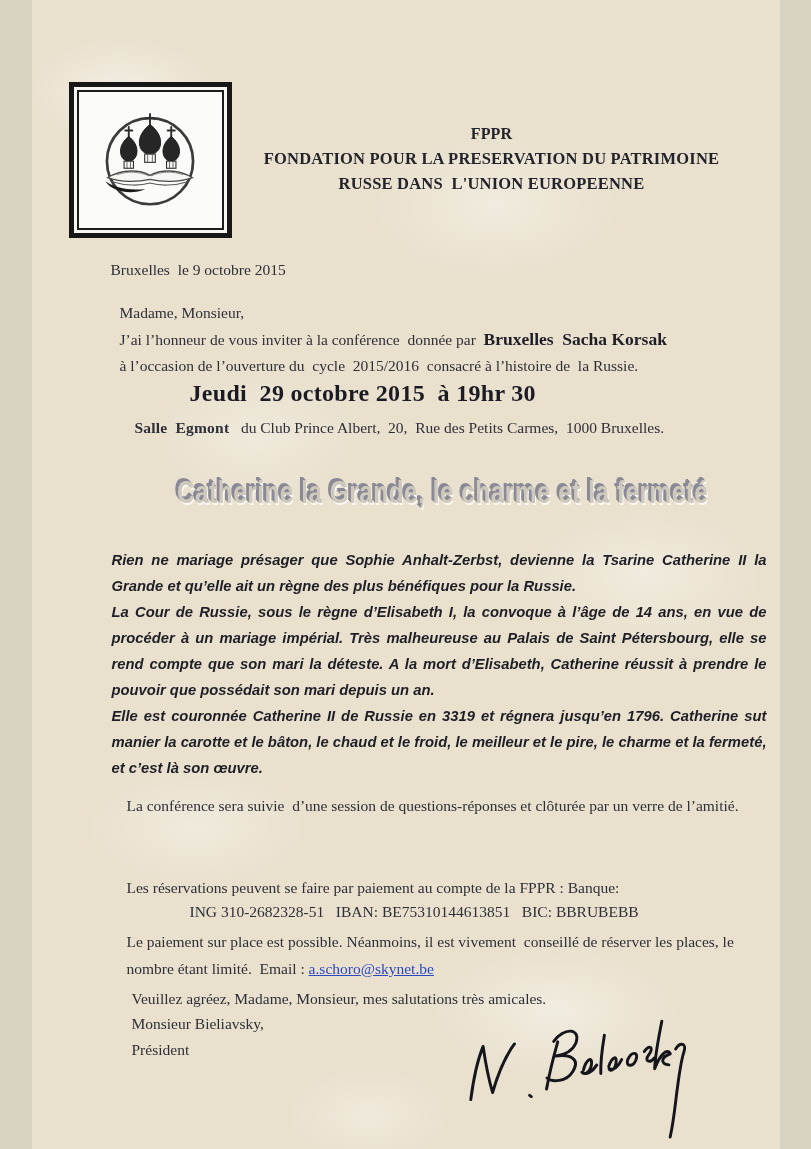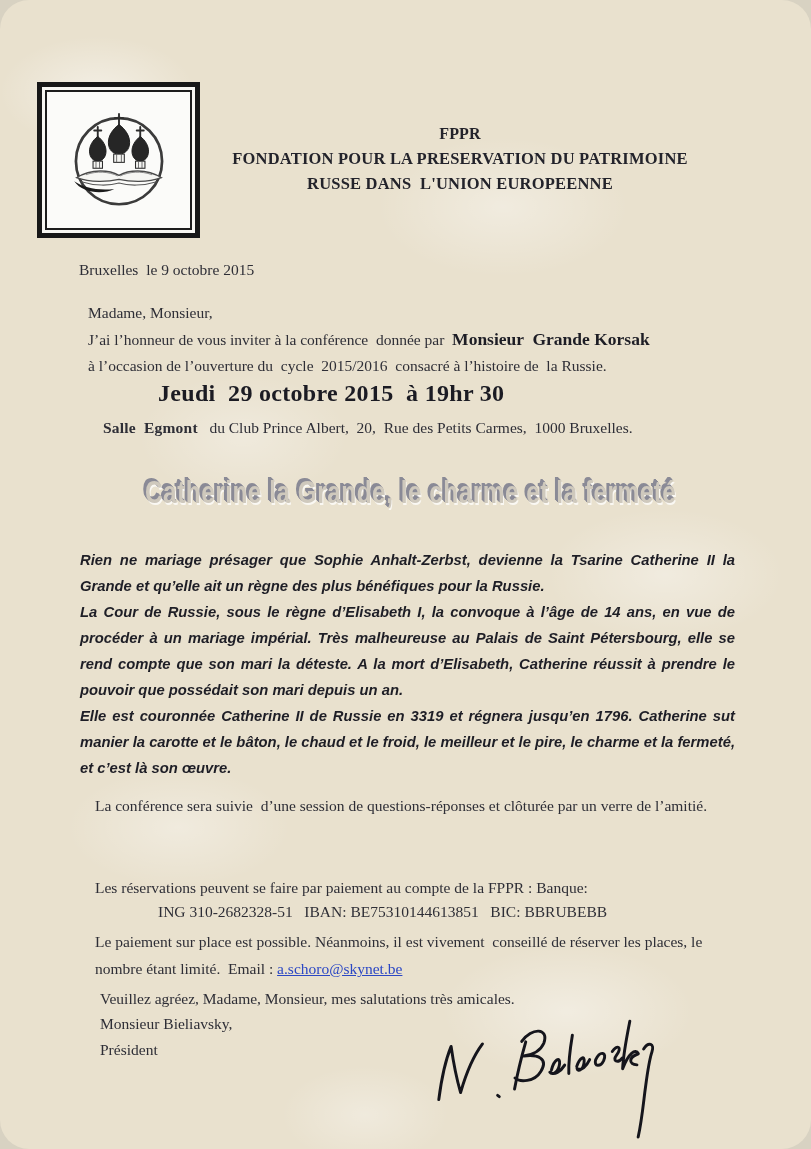--- a/index.html
+++ b/index.html
@@ -1,31 +1,30 @@
 <!DOCTYPE html>
 <html><head>
 <meta charset="utf-8">
 <style>
   * { margin:0; padding:0; box-sizing:border-box; }
   html,body { background:#d8d2c2; }
   body { font-family:"Liberation Serif", serif; }
 
   .paper {
-    position:relative; width:811px; height:1149px; margin:0 auto; overflow:hidden;
+    position:relative; width:748px; height:1149px; margin:0 auto; overflow:hidden;
     background-color:#e9e1ce;
     background-image:
       radial-gradient(ellipse 140px 80px at 12% 8%,  rgba(255,255,255,0.45), rgba(255,255,255,0) 70%),
       radial-gradient(ellipse 180px 100px at 62% 18%, rgba(255,255,255,0.35), rgba(255,255,255,0) 70%),
       radial-gradient(ellipse 150px 90px at 30% 38%, rgba(255,255,255,0.30), rgba(255,255,255,0) 70%),
       radial-gradient(ellipse 170px 95px at 82% 50%, rgba(255,255,255,0.35), rgba(255,255,255,0) 70%),
       radial-gradient(ellipse 160px 85px at 22% 72%, rgba(255,255,255,0.33), rgba(255,255,255,0) 70%),
       radial-gradient(ellipse 180px 95px at 70% 88%, rgba(255,255,255,0.38), rgba(255,255,255,0) 70%),
       radial-gradient(ellipse 120px 70px at 45% 97%, rgba(255,255,255,0.30), rgba(255,255,255,0) 70%);
     color:#2a2a32;
-    border-radius:29px;
   }
   .pre { white-space:pre-wrap; }
 
   
   .logo-frame {
     position:absolute; left:37px; top:82px; width:163px; height:156px;
     border:5px solid #171717; background:#f7f6f2; padding:3px;
   }
   .logo-inner { width:100%; height:100%; border:2px solid #1d1d1d; background:#fbfbf9;
     display:flex; align-items:center; justify-content:center; }
@@ -124,21 +123,21 @@
 
   <div class="org-block">
     <div class="org-short pre">FPPR</div>
     <div class="pre">FONDATION POUR LA PRESERVATION DU PATRIMOINE</div>
     <div class="pre">RUSSE DANS  L'UNION EUROPEENNE</div>
   </div>
 
   <div class="t dateline pre">Bruxelles  le 9 octobre 2015</div>
 
   <div class="t salutation pre">Madame, Monsieur,</div>
-  <div class="t intro1 pre"><span class="pre">J’ai l’honneur de vous inviter à la conférence  donnée par  </span><b class="pre">Monsieur  Grande Korsak</b></div>
+  <div class="t intro1 pre"><span class="pre">J’ai l’honneur de vous inviter à la conférence  donnée par  </span><b class="pre">Bruxelles  Sacha Korsak</b></div>
   <div class="t intro2 pre">à l’occasion de l’ouverture du  cycle  2015/2016  consacré à l’histoire de  la Russie.</div>
 
   <div class="t event-line pre">Jeudi  29 octobre 2015  à 19hr 30</div>
   <div class="t venue-line pre"><b class="pre">Salle  Egmont</b><span class="pre">   du Club Prince Albert,  20,  Rue des Petits Carmes,  1000 Bruxelles.</span></div>
 
   <div class="talk-title">Catherine la Grande, le charme et la fermeté</div>
 
   <div class="abstract">
     <p>Rien ne mariage présager que Sophie Anhalt-Zerbst, devienne la Tsarine Catherine II la Grande et  qu’elle ait un  règne des plus bénéfiques pour la Russie.</p>
     <p>La Cour de Russie, sous le règne d’Elisabeth I, la convoque à l’âge de 14 ans, en vue de procéder à un mariage impérial. Très malheureuse au Palais de Saint Pétersbourg, elle se rend compte que son mari la déteste. A la mort d’Elisabeth, Catherine réussit à prendre le pouvoir que possédait son mari depuis un an.</p>

